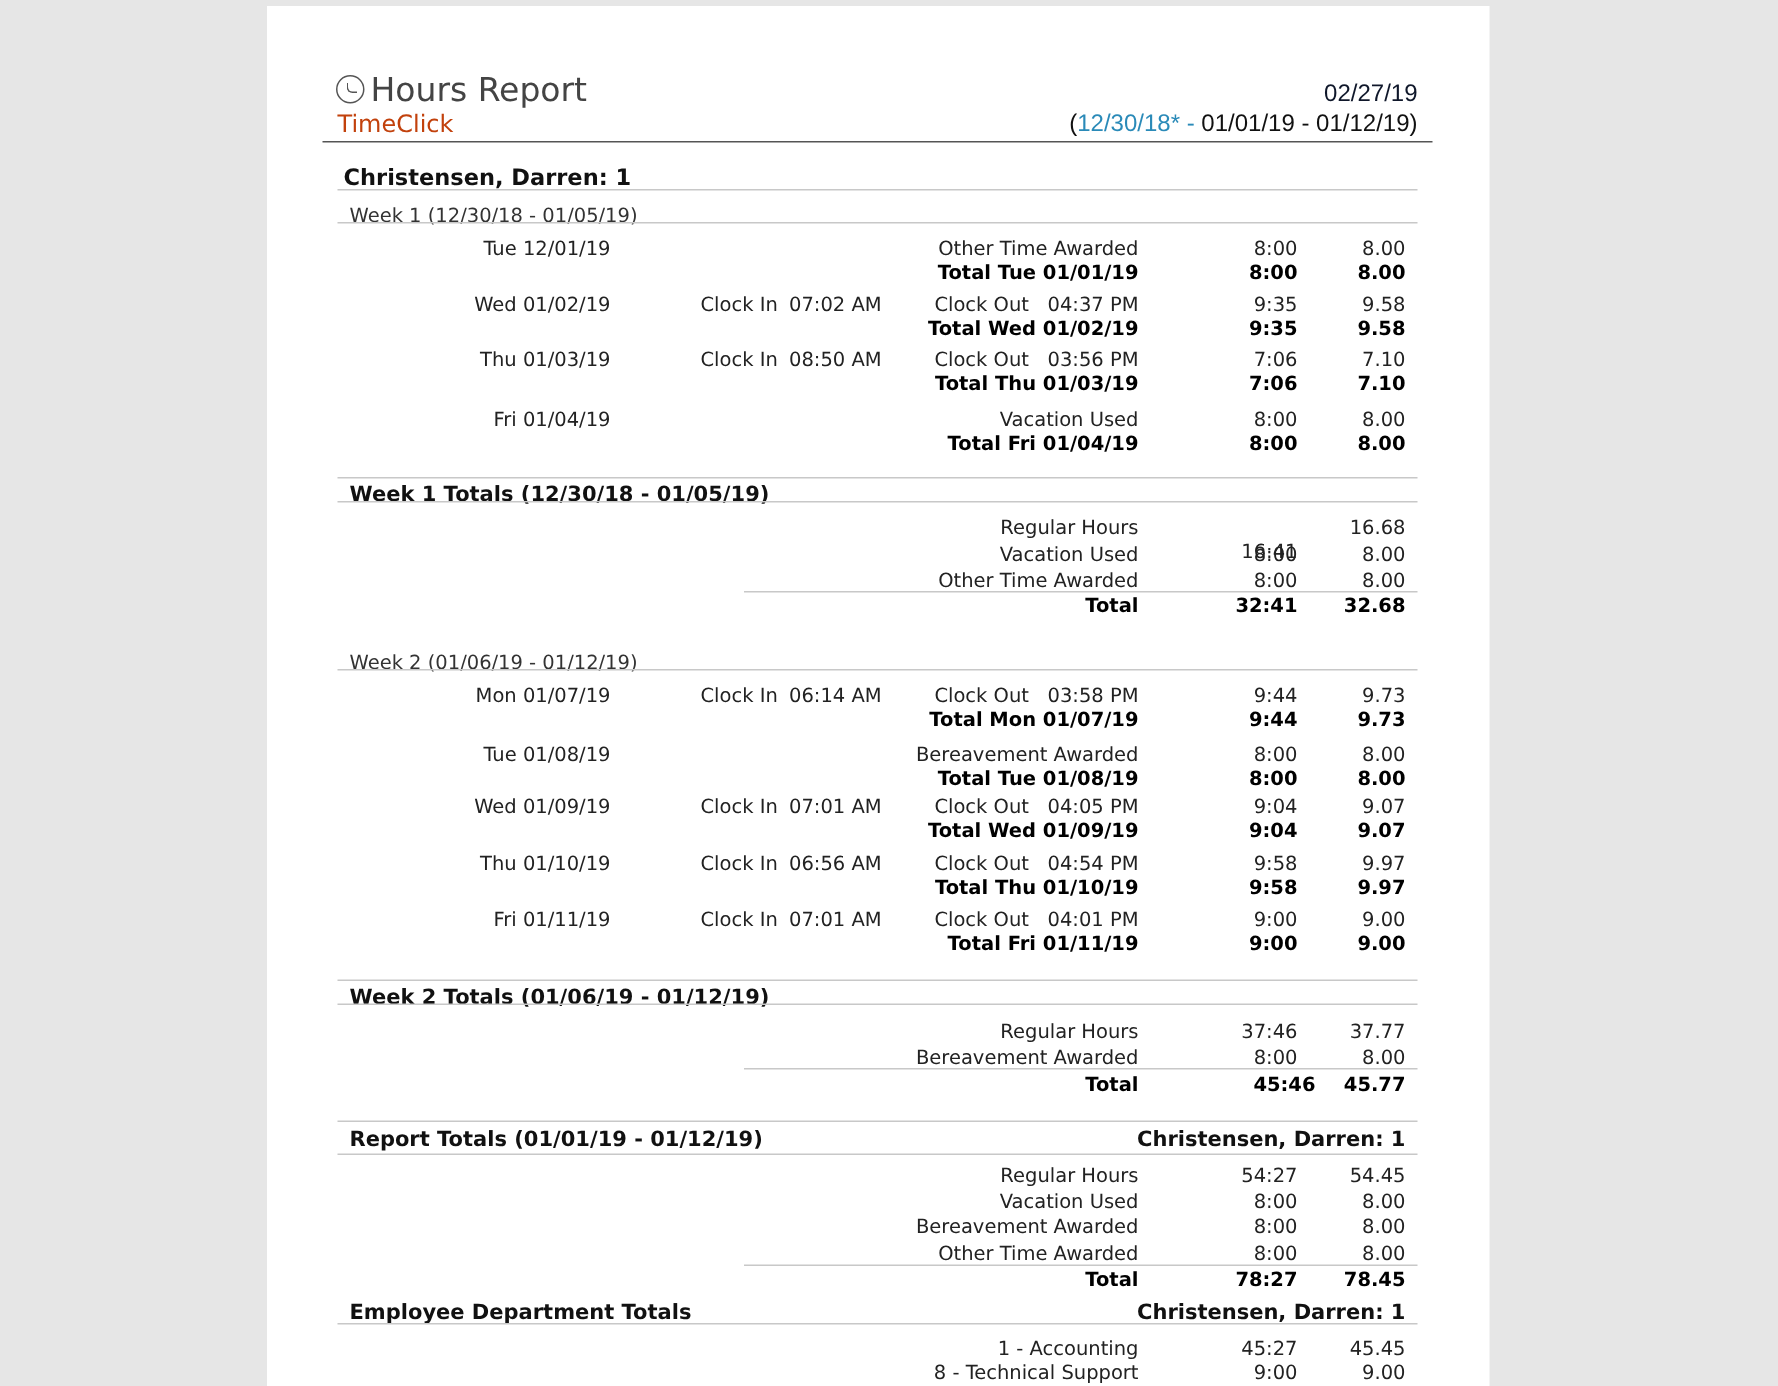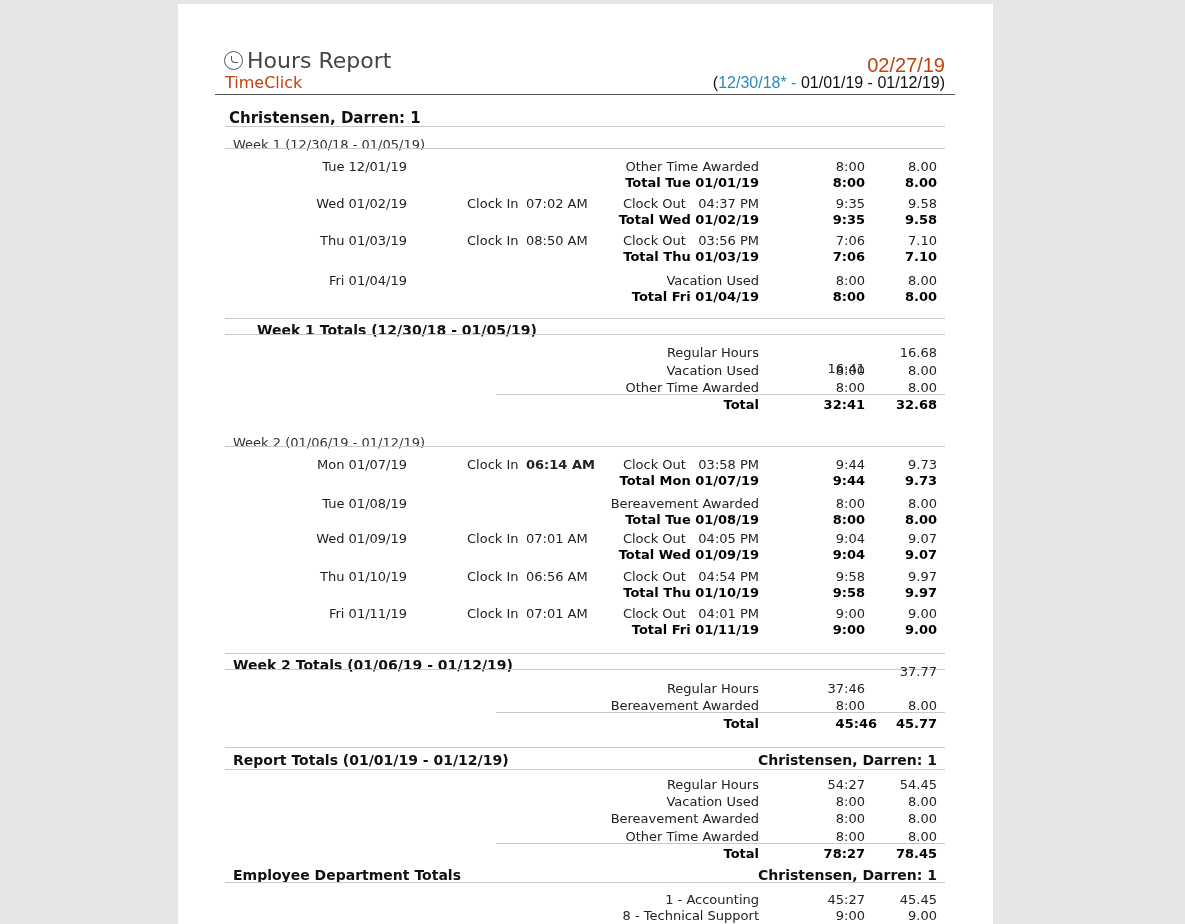--- a/index.html
+++ b/index.html
@@ -11,21 +11,21 @@
   .t13 { font-size:13px; }
   .b { font-weight:bold; color:#000; }
   .hline { position:absolute; height:0; border-top:1px solid #c8c8c8; }
   .hline.dark { border-top:1.5px solid #555; }
   .title { font-size:22px; color:#444; }
   .sub { font-size:16px; color:#c2410c; }
   .logo { display:inline-block; width:19px; height:19px; border:1.5px solid #555; border-radius:50%;
           vertical-align:-2px; margin-right:4px; position:relative; box-sizing:border-box; }
   .logo::after { content:""; position:absolute; left:6px; top:4px; width:6px; height:6px;
           border-left:1.5px solid #555; border-bottom:1.5px solid #555; border-radius:0 0 0 4px; }
-  .date-gray { font-family:"Liberation Sans", sans-serif; font-size:20px; color:#c2410c; }
+  .date-gray { font-family:"Liberation Sans", sans-serif; font-size:16px; color:#0f172a; }
   .range { font-family:"Liberation Sans", sans-serif; font-size:16px; color:#111; }
   .range .accent { color:#2a8ab8; }
   .h1 { font-size:15px; font-weight:bold; color:#111; }
   .wk { font-size:13px; color:#333; }
   .sec { font-size:14px; font-weight:bold; color:#111; }
 </style>
 </head>
 <body>
 
 <div class="page" id="page">
@@ -76,40 +76,40 @@
     <div class="abs t13 r" style="right:586px;top:269px;">Fri 01/04/19</div>
     <div class="abs t13" style="left:289px;top:269px;"></div>
     <div class="abs t13" style="left:348px;top:269px;"></div>
     <div class="abs t13 r" style="right:234px;top:269px;white-space:pre;">Vacation Used</div>
     <div class="abs t13 r" style="right:128px;top:269px;">8:00</div>
     <div class="abs t13 r" style="right:56px;top:269px;">8.00</div>
     <div class="abs t13 r b" style="right:234px;top:285px;">Total Fri 01/04/19</div>
     <div class="abs t13 r b" style="right:128px;top:285px;">8:00</div>
     <div class="abs t13 r b" style="right:56px;top:285px;">8.00</div>
     <div class="hline" style="left:47px;width:720px;top:314px;"></div>
-    <div class="abs sec" style="left:55px;top:318px;margin-left:24px;">Week 1 Totals (12/30/18 - 01/05/19)</div>
+    <div class="abs sec" style="left:55px;top:318px;">Week 1 Totals (12/30/18 - 01/05/19)</div>
     <div class="hline" style="left:47px;width:720px;top:330px;"></div>
     <div class="abs t13 r" style="right:234px;top:341px;">Regular Hours</div>
     <div class="abs t13 r" style="right:128px;top:341px;margin-top:16px;">16:41</div>
     <div class="abs t13 r" style="right:56px;top:341px;">16.68</div>
     <div class="abs t13 r" style="right:234px;top:359px;">Vacation Used</div>
     <div class="abs t13 r" style="right:128px;top:359px;">8:00</div>
     <div class="abs t13 r" style="right:56px;top:359px;">8.00</div>
     <div class="abs t13 r" style="right:234px;top:376px;">Other Time Awarded</div>
     <div class="abs t13 r" style="right:128px;top:376px;">8:00</div>
     <div class="abs t13 r" style="right:56px;top:376px;">8.00</div>
     <div class="hline" style="left:318px;width:449px;top:390px;"></div>
     <div class="abs t13 r b" style="right:234px;top:393px;">Total</div>
     <div class="abs t13 r b" style="right:128px;top:393px;">32:41</div>
     <div class="abs t13 r b" style="right:56px;top:393px;">32.68</div>
     <div class="abs wk" style="left:55px;top:431px;">Week 2 (01/06/19 - 01/12/19)</div>
     <div class="hline" style="left:47px;width:720px;top:442px;"></div>
     <div class="abs t13 r" style="right:586px;top:453px;">Mon 01/07/19</div>
     <div class="abs t13" style="left:289px;top:453px;">Clock In</div>
-    <div class="abs t13" style="left:348px;top:453px;font-weight:bold;">06:14 AM</div>
+    <div class="abs t13" style="left:348px;top:453px;">06:14 AM</div>
     <div class="abs t13 r" style="right:234px;top:453px;white-space:pre;">Clock Out   03:58 PM</div>
     <div class="abs t13 r" style="right:128px;top:453px;">9:44</div>
     <div class="abs t13 r" style="right:56px;top:453px;">9.73</div>
     <div class="abs t13 r b" style="right:234px;top:469px;">Total Mon 01/07/19</div>
     <div class="abs t13 r b" style="right:128px;top:469px;">9:44</div>
     <div class="abs t13 r b" style="right:56px;top:469px;">9.73</div>
     <div class="abs t13 r" style="right:586px;top:492px;">Tue 01/08/19</div>
     <div class="abs t13" style="left:289px;top:492px;"></div>
     <div class="abs t13" style="left:348px;top:492px;"></div>
     <div class="abs t13 r" style="right:234px;top:492px;white-space:pre;">Bereavement Awarded</div>
@@ -143,21 +143,21 @@
     <div class="abs t13 r" style="right:128px;top:602px;">9:00</div>
     <div class="abs t13 r" style="right:56px;top:602px;">9.00</div>
     <div class="abs t13 r b" style="right:234px;top:618px;">Total Fri 01/11/19</div>
     <div class="abs t13 r b" style="right:128px;top:618px;">9:00</div>
     <div class="abs t13 r b" style="right:56px;top:618px;">9.00</div>
     <div class="hline" style="left:47px;width:720px;top:649px;"></div>
     <div class="abs sec" style="left:55px;top:653px;">Week 2 Totals (01/06/19 - 01/12/19)</div>
     <div class="hline" style="left:47px;width:720px;top:665px;"></div>
     <div class="abs t13 r" style="right:234px;top:677px;">Regular Hours</div>
     <div class="abs t13 r" style="right:128px;top:677px;">37:46</div>
-    <div class="abs t13 r" style="right:56px;top:660px;">37.77</div>
+    <div class="abs t13 r" style="right:56px;top:677px;">37.77</div>
     <div class="abs t13 r" style="right:234px;top:694px;">Bereavement Awarded</div>
     <div class="abs t13 r" style="right:128px;top:694px;">8:00</div>
     <div class="abs t13 r" style="right:56px;top:694px;">8.00</div>
     <div class="hline" style="left:318px;width:449px;top:708px;"></div>
     <div class="abs t13 r b" style="right:234px;top:712px;">Total</div>
     <div class="abs t13 r b" style="right:116px;top:712px;">45:46</div>
     <div class="abs t13 r b" style="right:56px;top:712px;">45.77</div>
     <div class="hline" style="left:47px;width:720px;top:743px;"></div>
     <div class="abs sec" style="left:55px;top:748px;">Report Totals (01/01/19 - 01/12/19)</div>
     <div class="abs sec r" style="right:56px;top:748px;">Christensen, Darren: 1</div>

